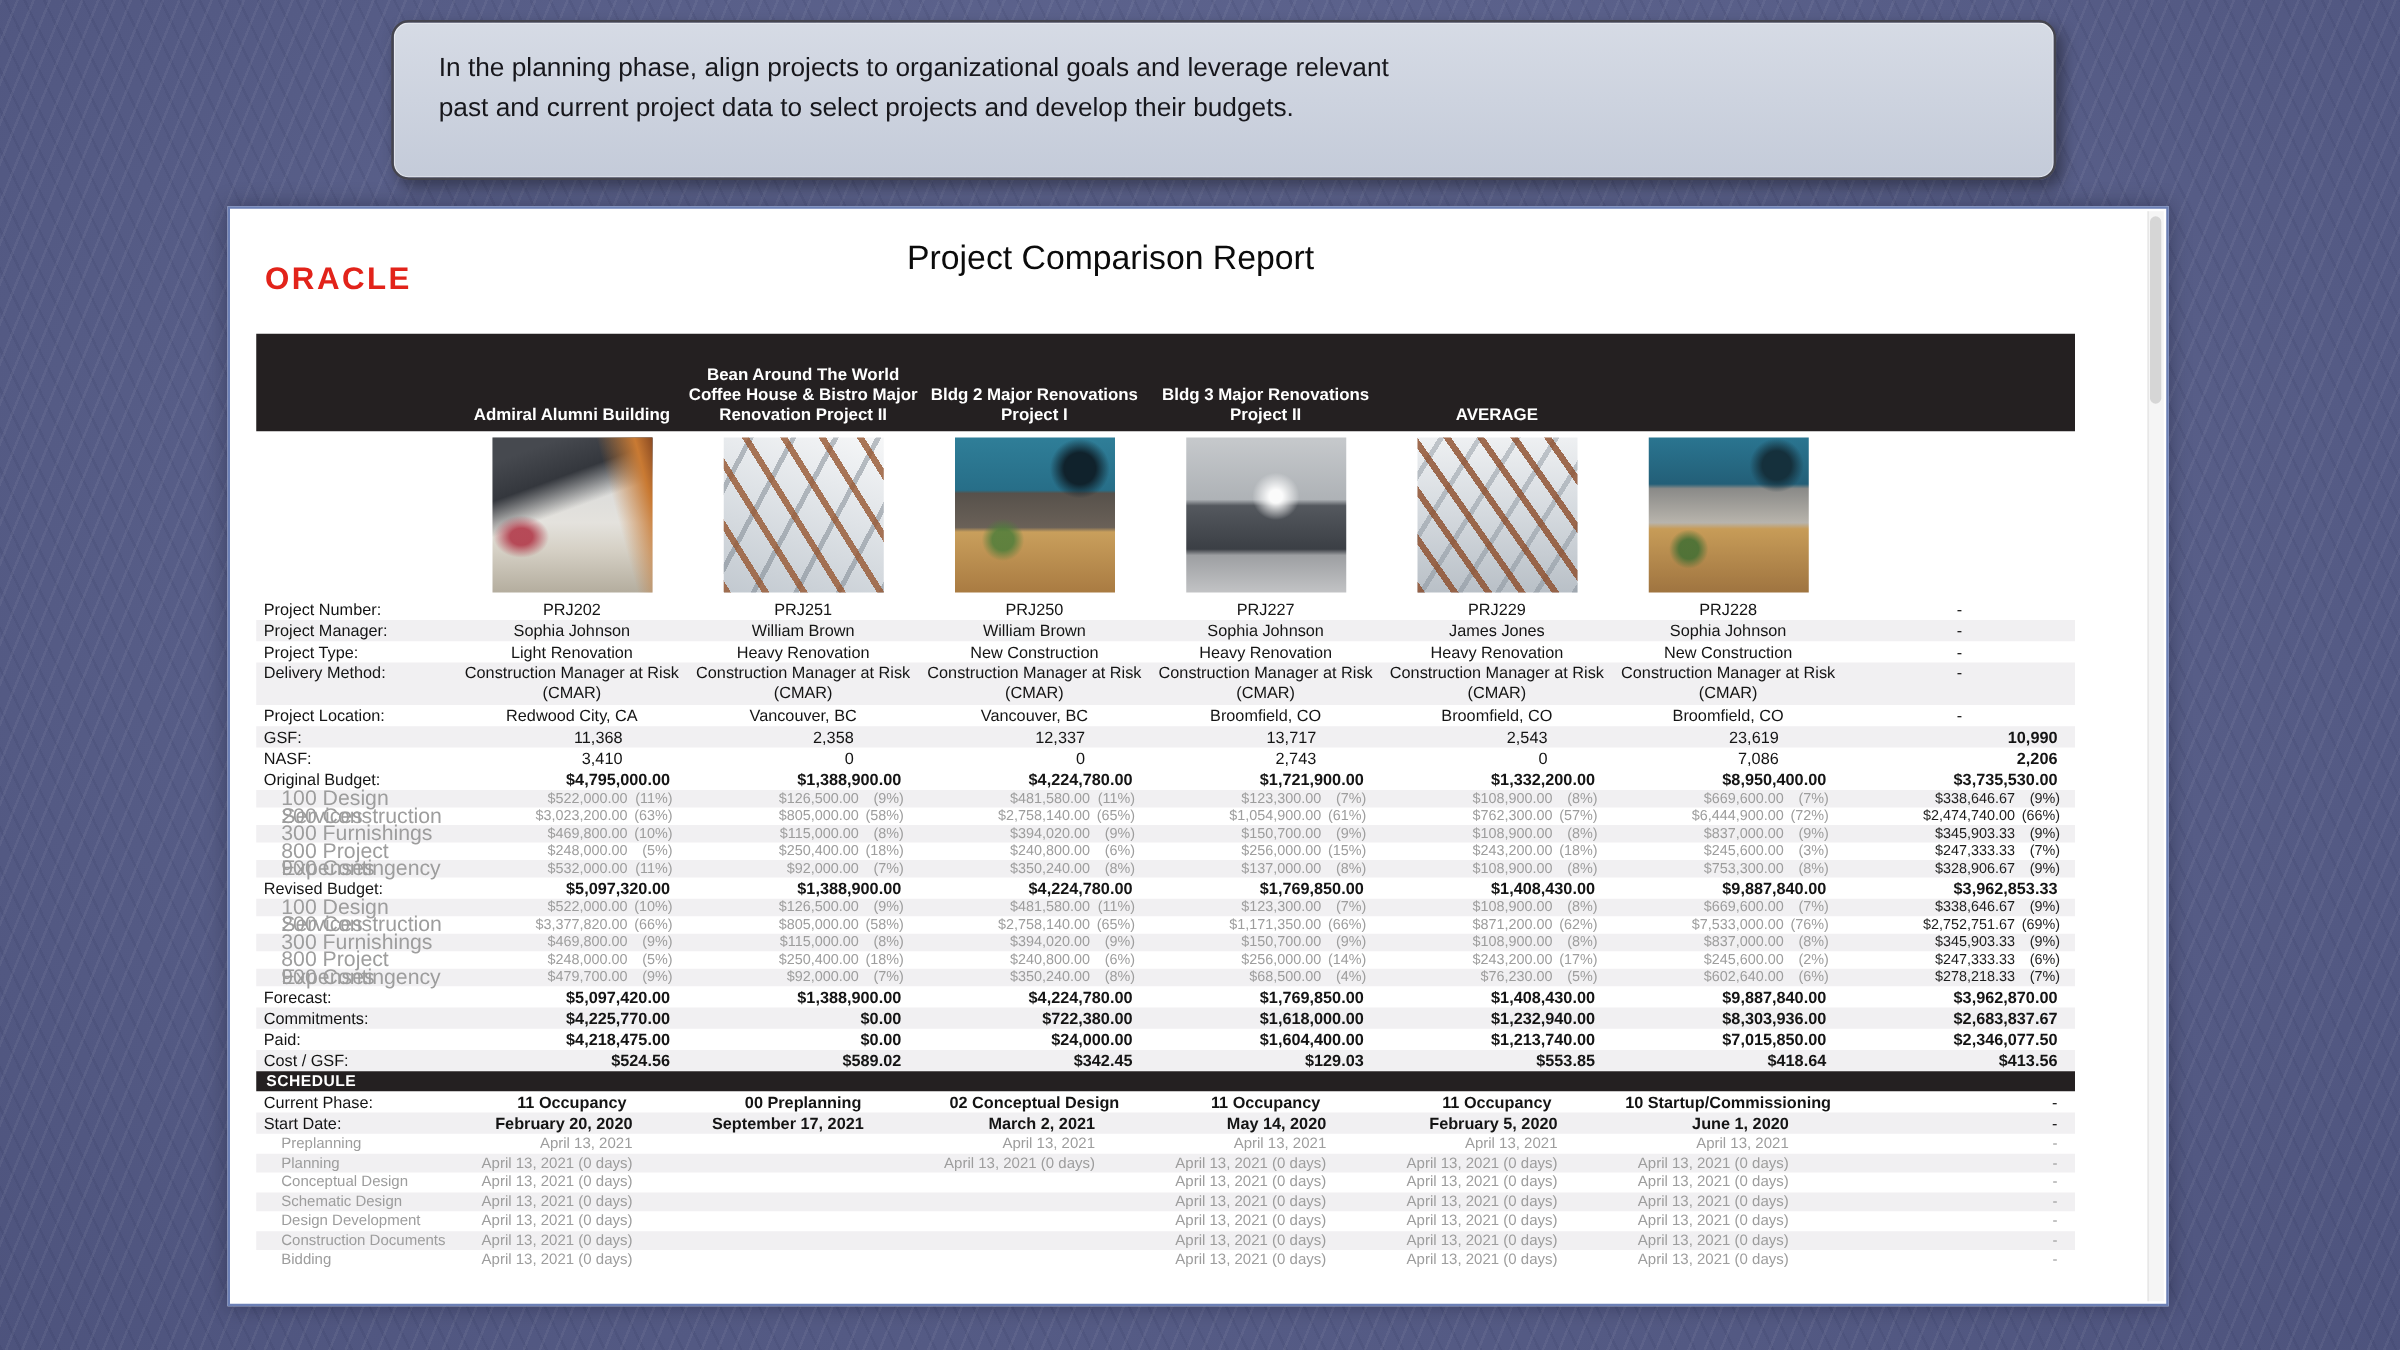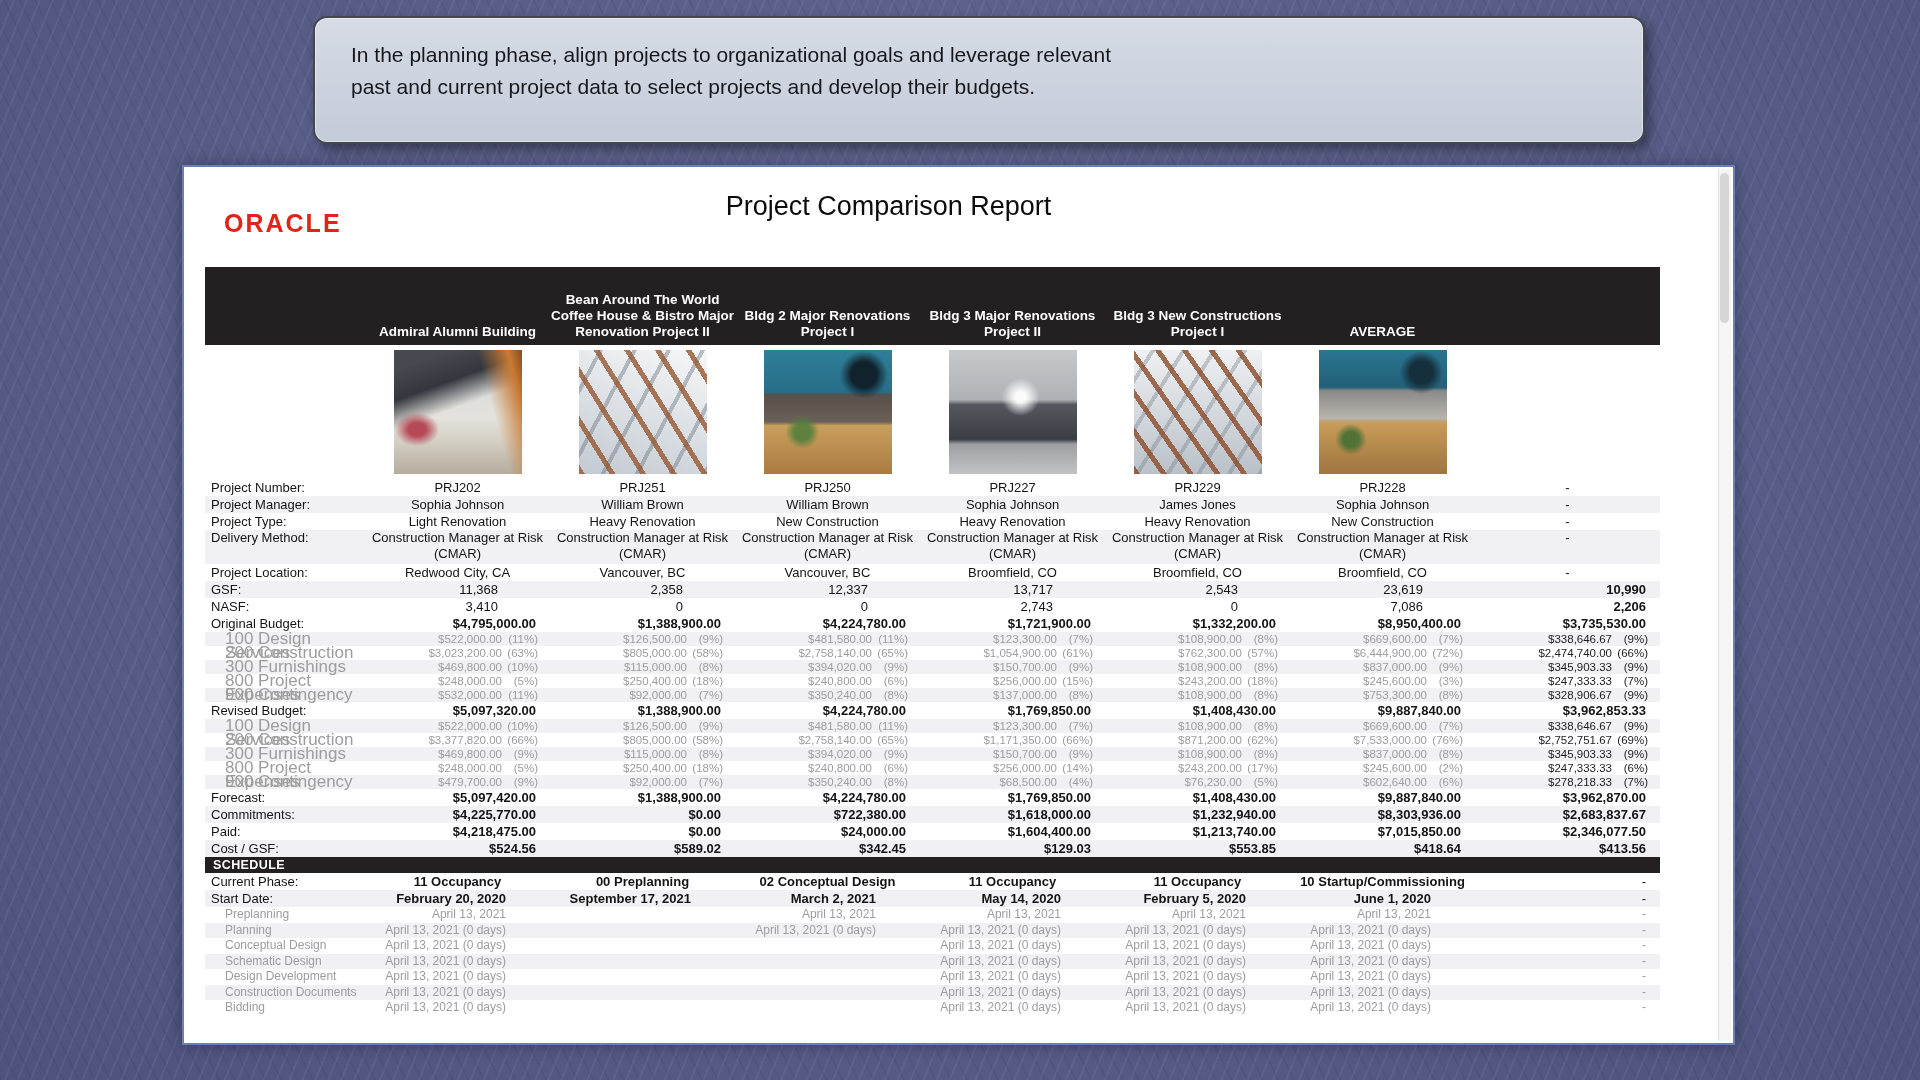--- a/index.html
+++ b/index.html
@@ -13,21 +13,21 @@
   
   .callout{position:absolute;left:313px;top:16px;width:1332px;height:128px;box-sizing:border-box;
     background:linear-gradient(180deg,#d6dbe5,#c4cbd9);
     border:2px solid #45454f;border-radius:14px;
     box-shadow:5px 6px 12px rgba(0,0,0,0.38), inset 0 0 0 1px rgba(255,255,255,0.45);
     padding:21px 36px;color:#17171c;font-size:21px;line-height:1.5;white-space:pre-line;}
   
   .panel{position:absolute;left:182px;top:165px;width:1553px;height:880px;background:#fff;
     border:2px solid #6b7fb5;box-sizing:border-box;overflow:hidden;
     box-shadow:0 0 16px rgba(0,0,20,0.35);}
-  .brand{position:absolute;left:40px;top:42px;font-size:25px;font-weight:800;letter-spacing:2px;
+  .brand{position:absolute;left:28px;top:42px;font-size:25px;font-weight:800;letter-spacing:2px;
     color:#e2231a;font-family:"Liberation Sans",sans-serif;}
   .rtitle{position:absolute;left:0;right:140px;top:24px;text-align:center;font-size:27px;
     font-weight:400;color:#0b0b0b;}
   
   .rtable{position:absolute;left:21px;top:100px;width:1455px;font-size:13px;color:#141414;}
   .trow{display:grid;grid-template-columns:160px repeat(7,minmax(0,1fr));}
   .c{min-width:0;white-space:pre-line;}
   .alt{background:#f1f0f2;}
   .lbl{text-align:left;padding-left:6px;}
   .glbl{padding-left:20px;color:#9d9d9d;}
@@ -100,21 +100,20 @@
   <div class="panel">
     <div class="brand">ORACLE</div>
     <div class="rtitle">Project Comparison Report</div>
     <div class="rtable" id="rtable">
         <div class="trow k-header">
           <div class="c lbl"></div>
           <div class="c hcell">Admiral Alumni Building</div>
           <div class="c hcell">Bean Around The World Coffee House &amp; Bistro Major Renovation Project II</div>
           <div class="c hcell">Bldg 2 Major Renovations Project I</div>
           <div class="c hcell">Bldg 3 Major Renovations Project II</div>
-          <div class="c hcell">Bldg 3 New Constructions Project I</div>
           <div class="c hcell">AVERAGE</div>
         </div>
         <div class="trow k-photos">
           <div class="c lbl"></div>
           <div class="c pcell"><div class="photo photo-admiral-lobby"></div></div>
           <div class="c pcell"><div class="photo photo-scaffold-1"></div></div>
           <div class="c pcell"><div class="photo photo-cafe-1"></div></div>
           <div class="c pcell"><div class="photo photo-building-exterior"></div></div>
           <div class="c pcell"><div class="photo photo-scaffold-2"></div></div>
           <div class="c pcell"><div class="photo photo-cafe-2"></div></div>

